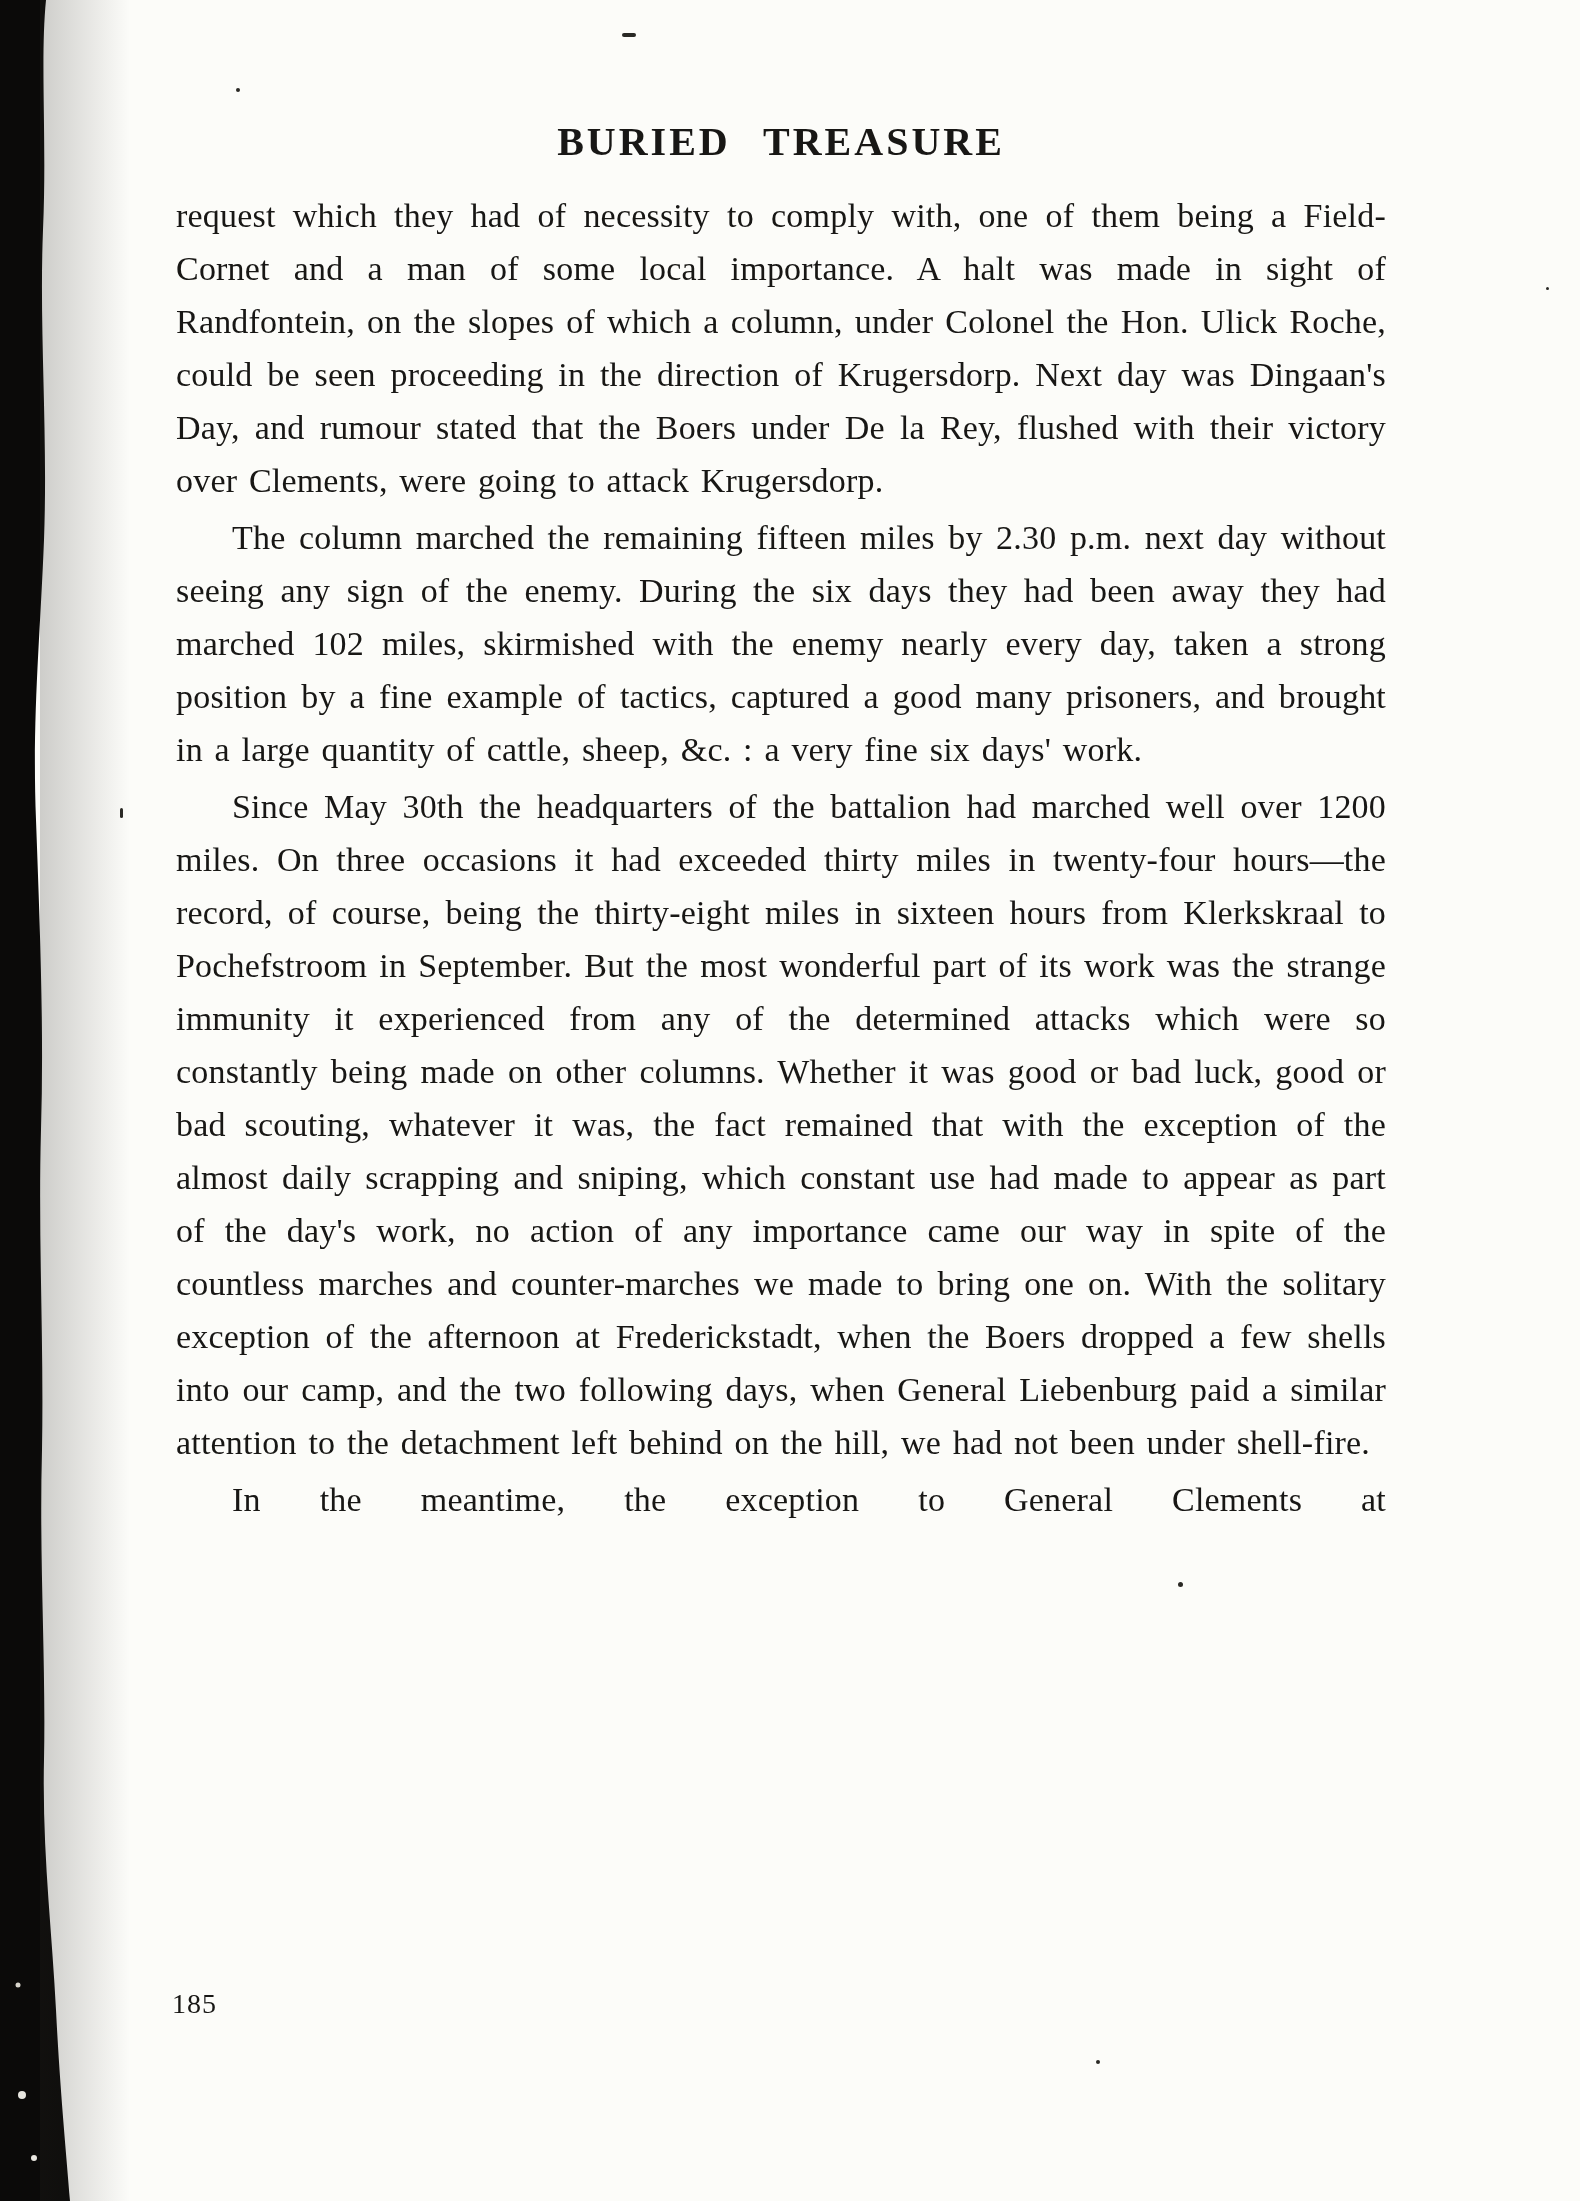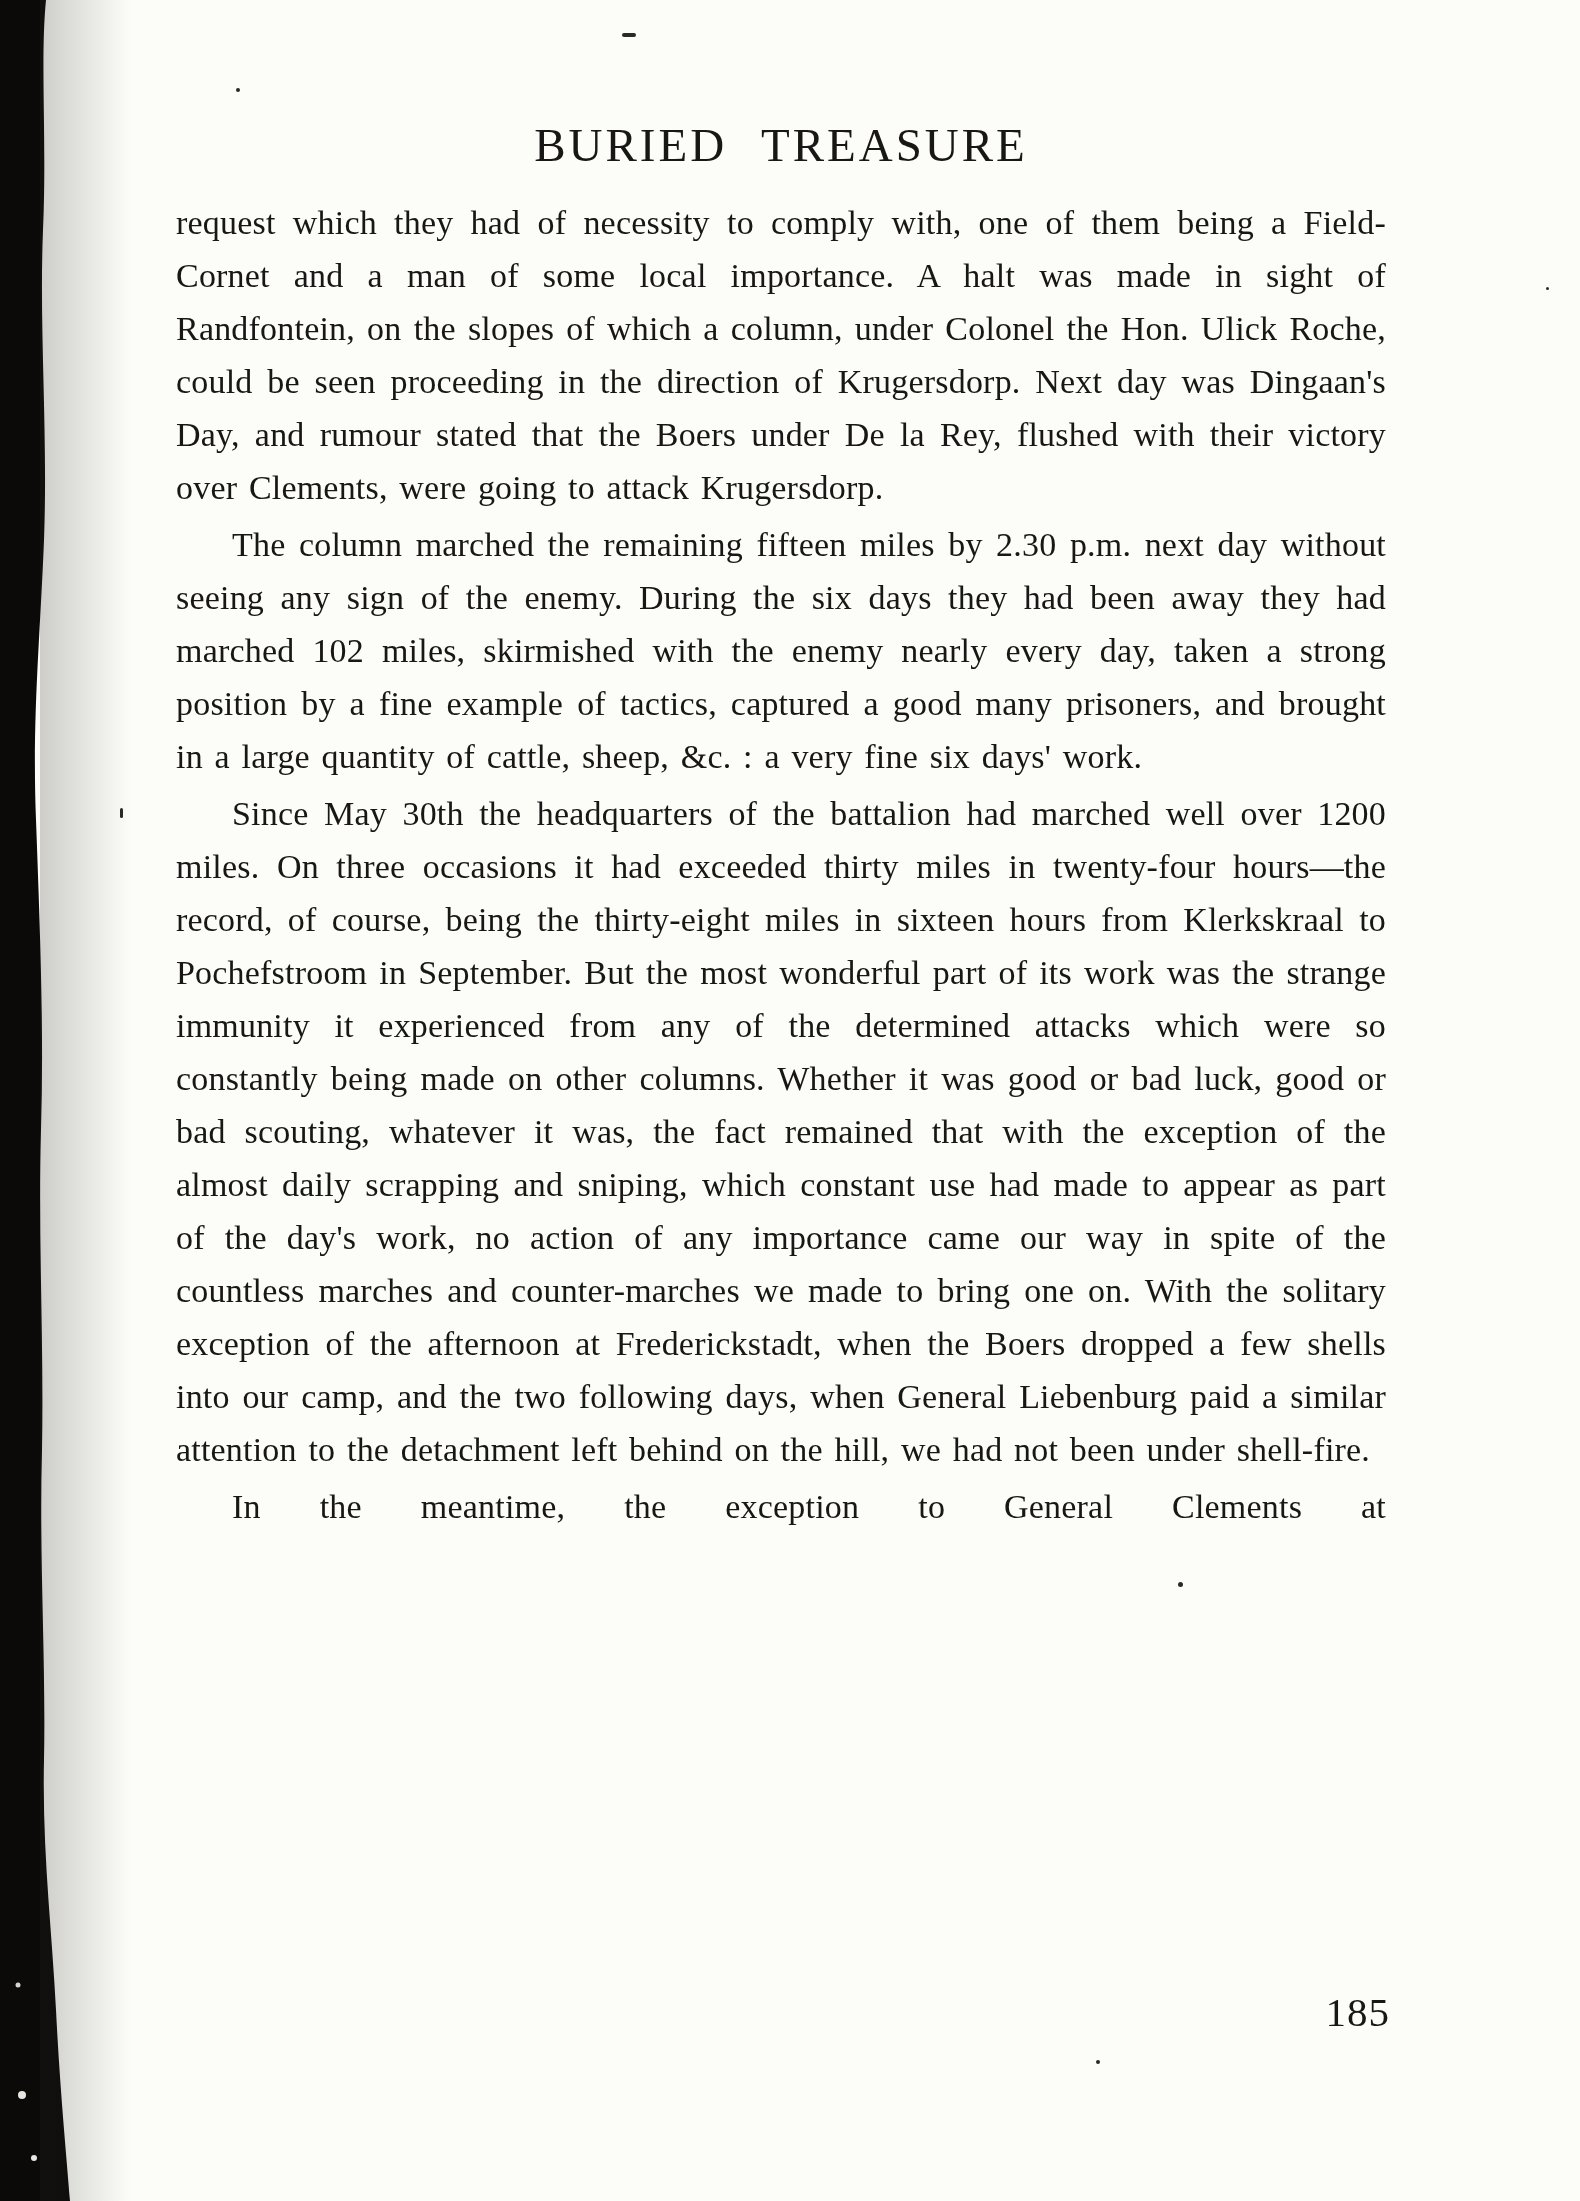--- a/index.html
+++ b/index.html
@@ -35,44 +35,44 @@
     pointer-events: none;
   }
   .content {
     position: absolute;
     left: 172px;
     top: 118px;
     width: 1218px;
   }
   .title {
     margin: 0 0 24px 0;
-    font-size: 47px;
-    font-weight: normal;
+    font-size: 40px;
+    font-weight: bold;
     letter-spacing: 3px;
     word-spacing: 20px;
     text-align: center;
   }
   .para {
     margin: 4px;
     font-size: 34px;
     line-height: 53px;
     text-align: justify;
     letter-spacing: 0.2px;
     word-spacing: 3px;
     hyphens: none;
   }
   .para.indent { text-indent: 56px; }
   .para.justify-last { text-align-last: justify; }
   .page-number {
     position: absolute;
     left: 172px;
     width: 1218px;
     top: 1988px;
-    text-align: right;
-    font-size: 41px;
+    text-align: left;
+    font-size: 28px;
     letter-spacing: 1px;
   }
   .speck {
     position: absolute;
     background: #2a2925;
     border-radius: 50%;
     pointer-events: none;
   }
 </style>
 </head>

